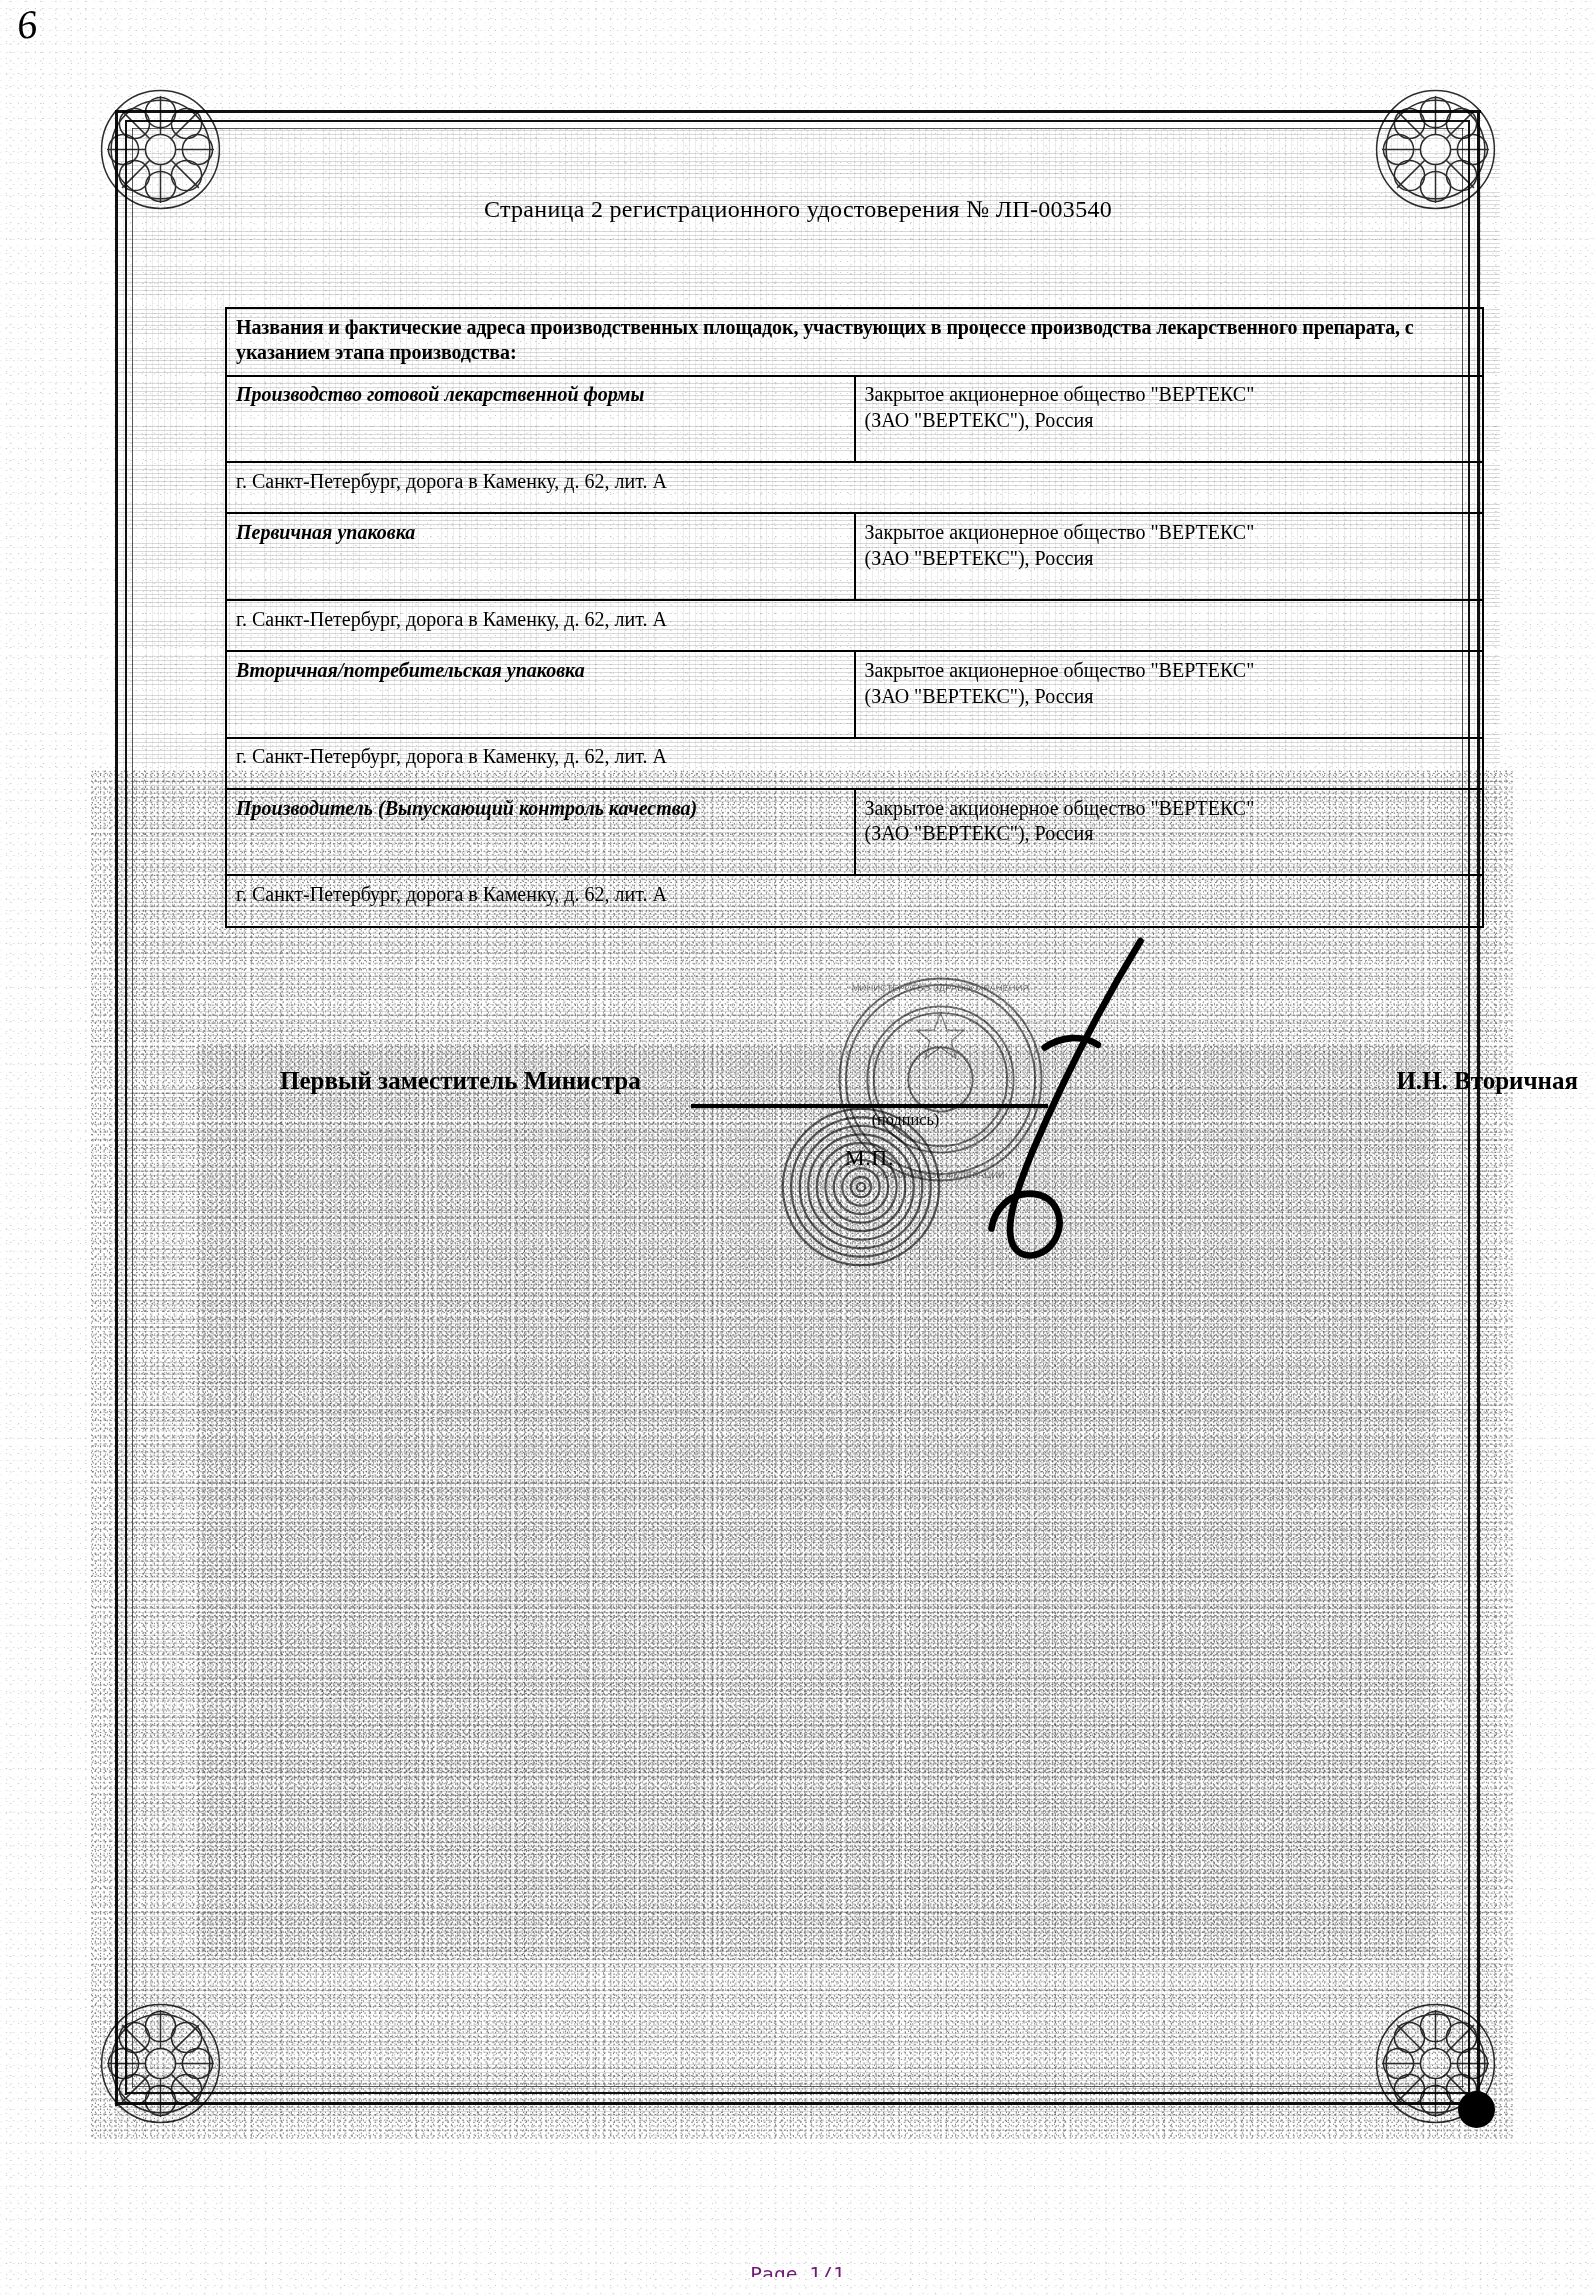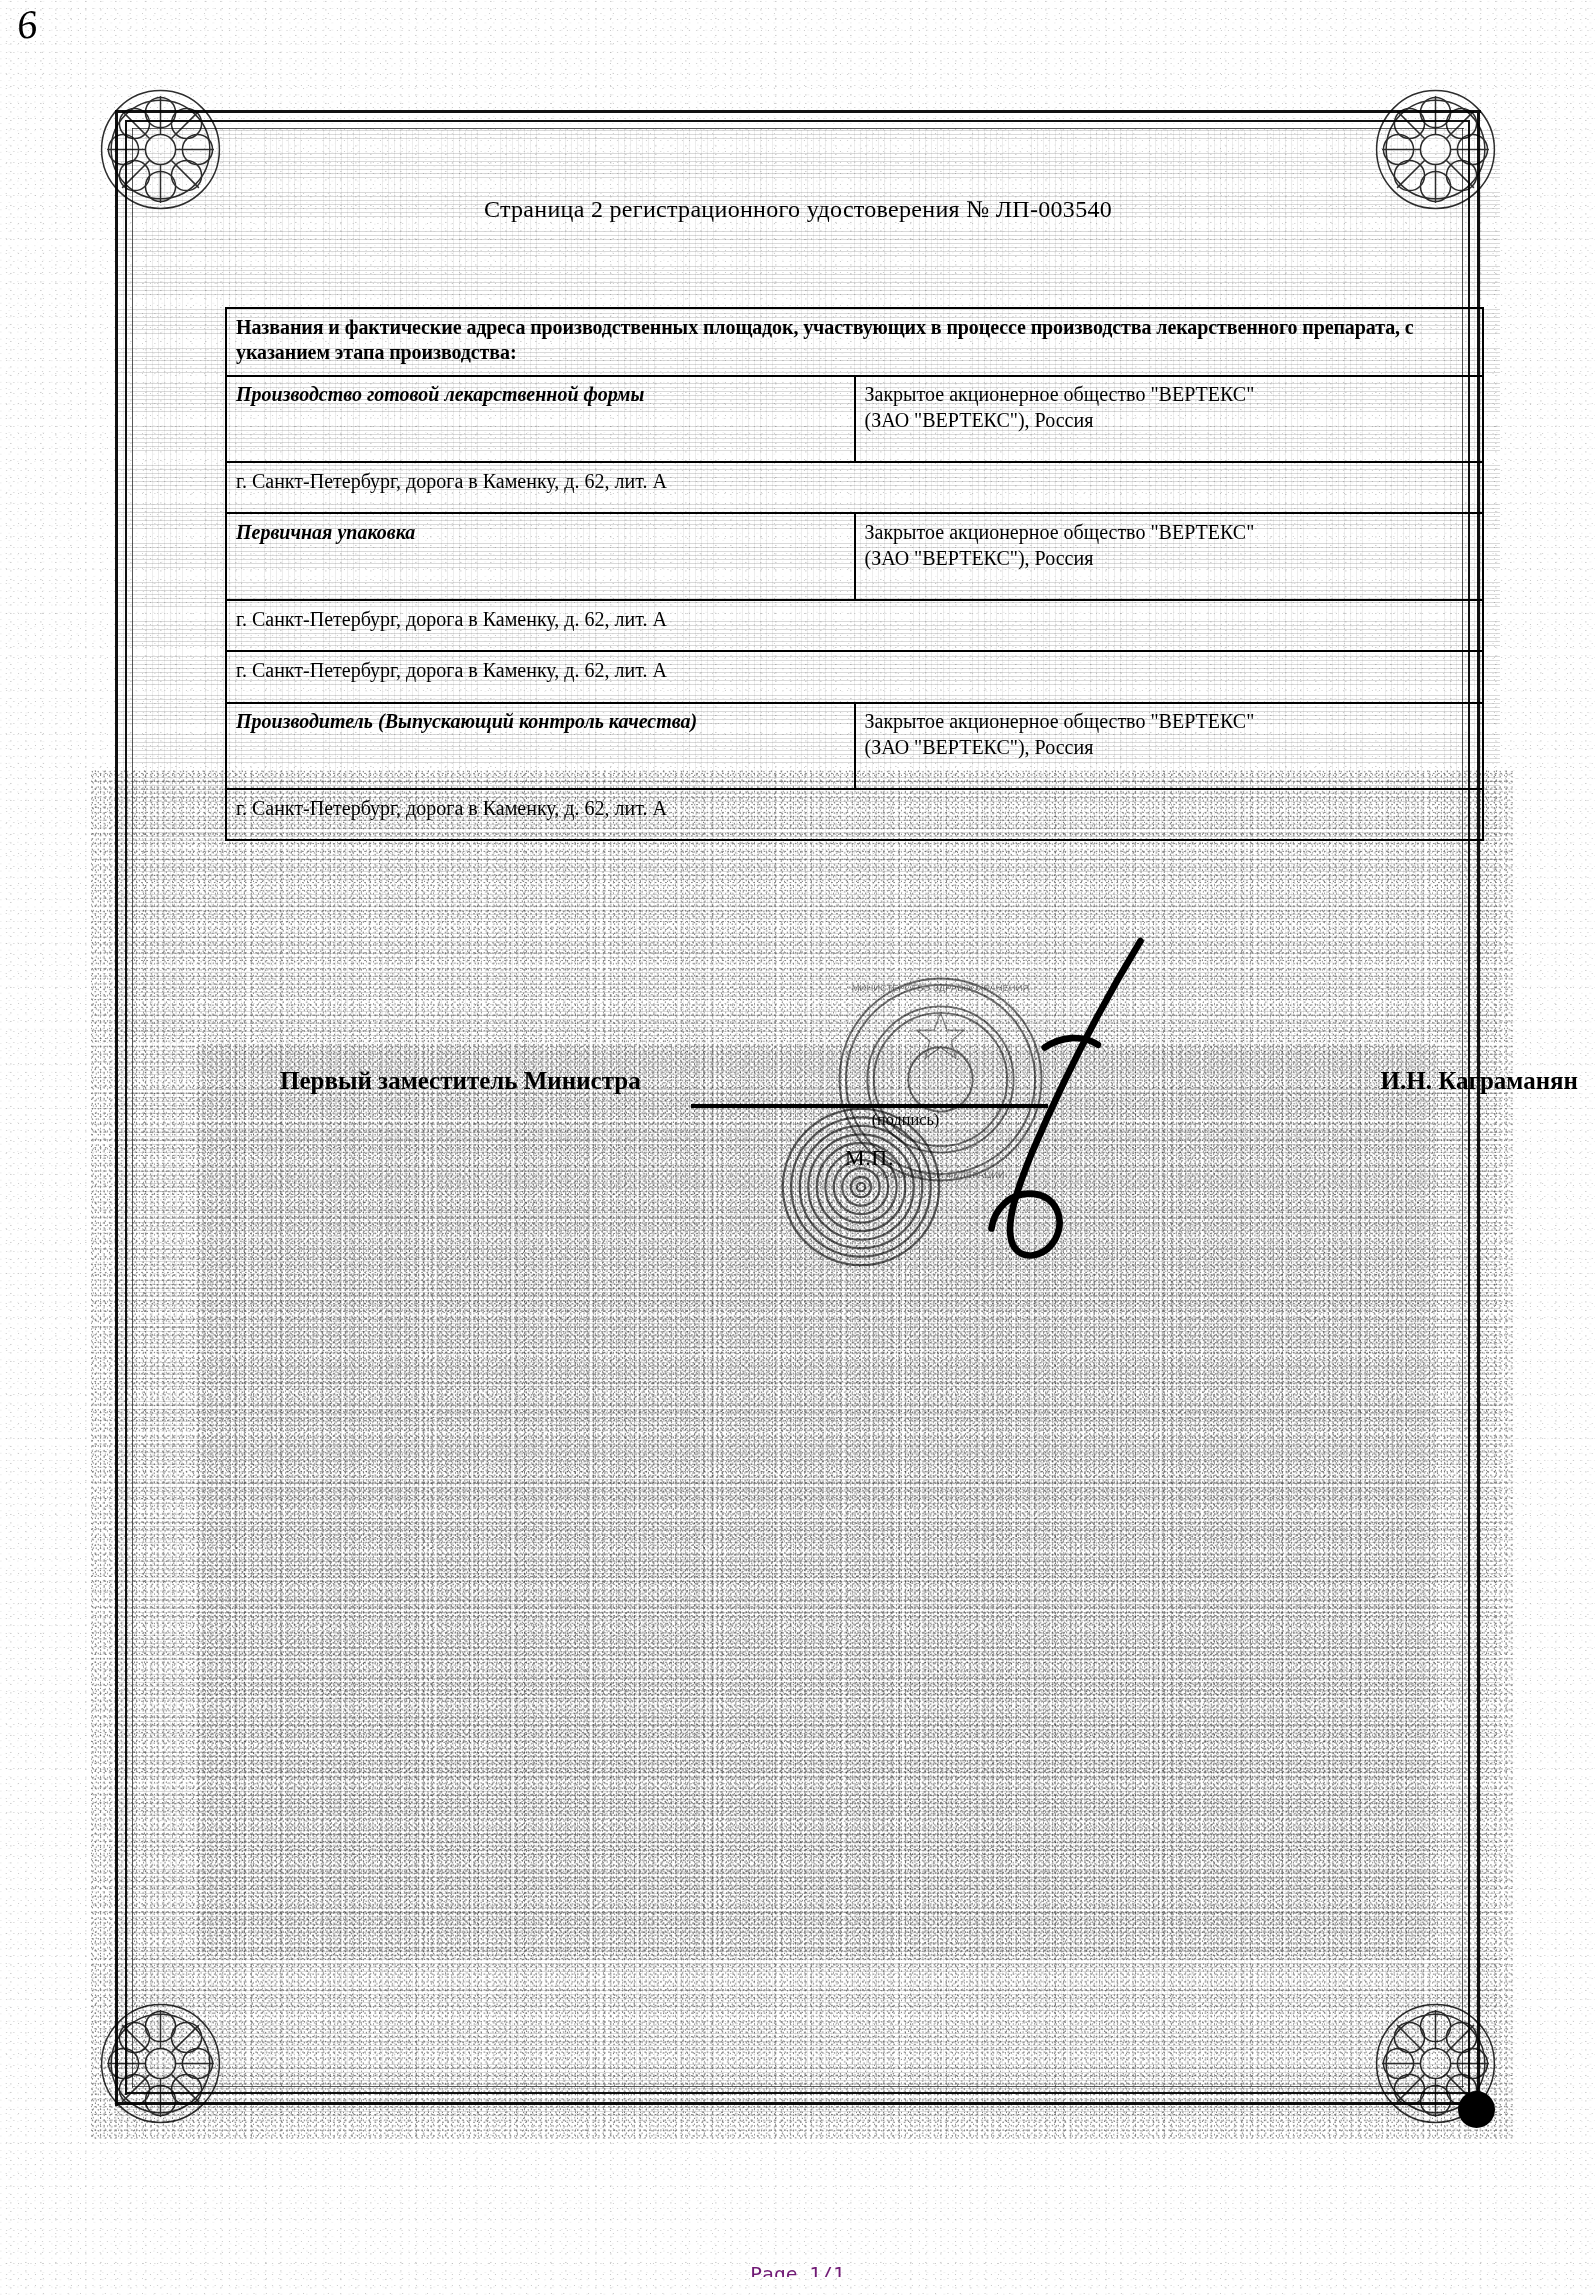--- a/index.html
+++ b/index.html
@@ -399,20 +399,27 @@
         <td class="org">
           <span>Закрытое акционерное общество "ВЕРТЕКС"</span>
           <span class="org-l2">(ЗАО "ВЕРТЕКС"), Россия</span>
         </td>
       </tr>
       <tr>
         <td class="addr" colspan="2">г. Санкт-Петербург, дорога в Каменку, д. 62, лит. А</td>
       </tr>
 
       <tr>
+        <td class="stage">Вторичная/потребительская упаковка</td>
+        <td class="org">
+          <span>Закрытое акционерное общество "ВЕРТЕКС"</span>
+          <span class="org-l2">(ЗАО "ВЕРТЕКС"), Россия</span>
+        </td>
+      </tr>
+      <tr>
         <td class="addr" colspan="2">г. Санкт-Петербург, дорога в Каменку, д. 62, лит. А</td>
       </tr>
 
       <tr>
         <td class="stage">Производитель (Выпускающий контроль качества)</td>
         <td class="org">
           <span>Закрытое акционерное общество "ВЕРТЕКС"</span>
           <span class="org-l2">(ЗАО "ВЕРТЕКС"), Россия</span>
         </td>
       </tr>
@@ -420,21 +427,21 @@
         <td class="addr" colspan="2">г. Санкт-Петербург, дорога в Каменку, д. 62, лит. А</td>
       </tr>
     </tbody>
   </table>
 
   <div id="signature-block">
     <div id="signer-title">Первый заместитель Министра</div>
     <div id="sign-rule"></div>
     <div id="sign-caption">(подпись)</div>
     <div id="mp-mark">М.П.</div>
-    <div id="signer-name">И.Н. Каграманян</div>
+    <div id="signer-name">И.Н. Вторичная</div>
   </div>
 
   <div id="official-seal">
     <svg viewBox="0 0 100 100">
       <g stroke="#000" fill="none" stroke-width="0.9">
         <circle cx="50" cy="50" r="47"></circle>
         <circle cx="50" cy="50" r="44"></circle>
         <circle cx="50" cy="50" r="34"></circle>
         <circle cx="50" cy="50" r="31"></circle>
         <circle cx="50" cy="50" r="15"></circle>

